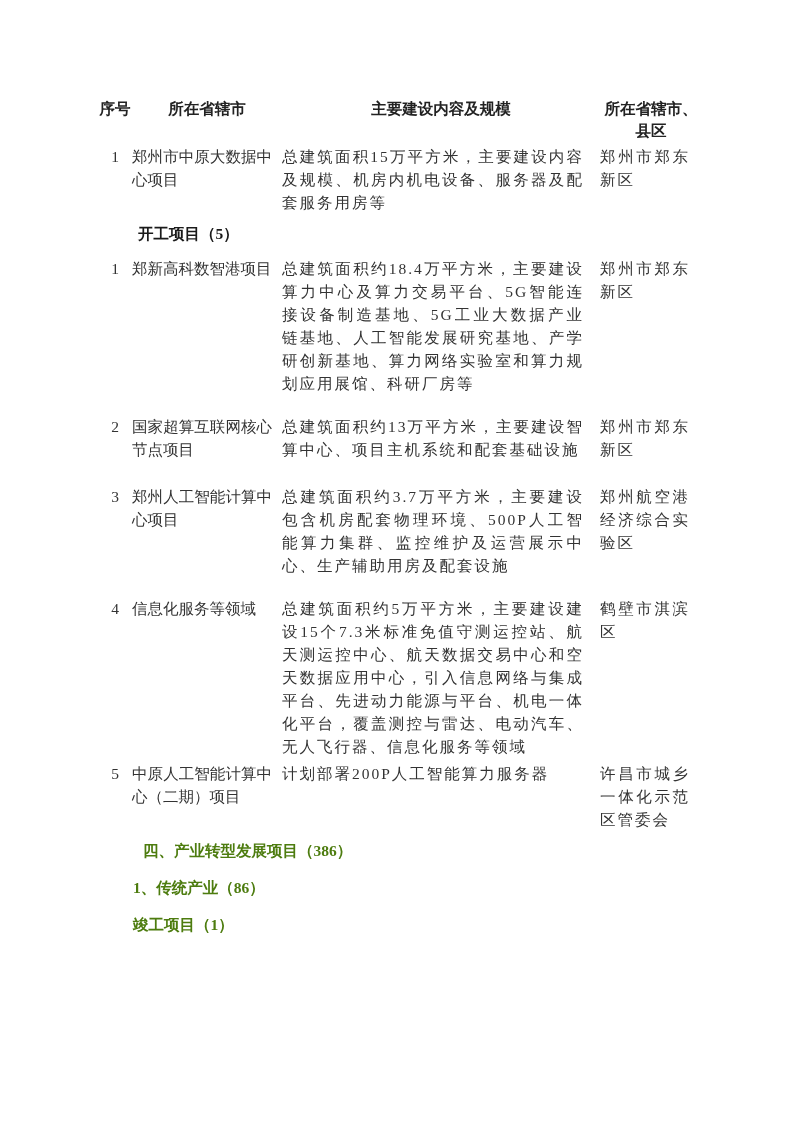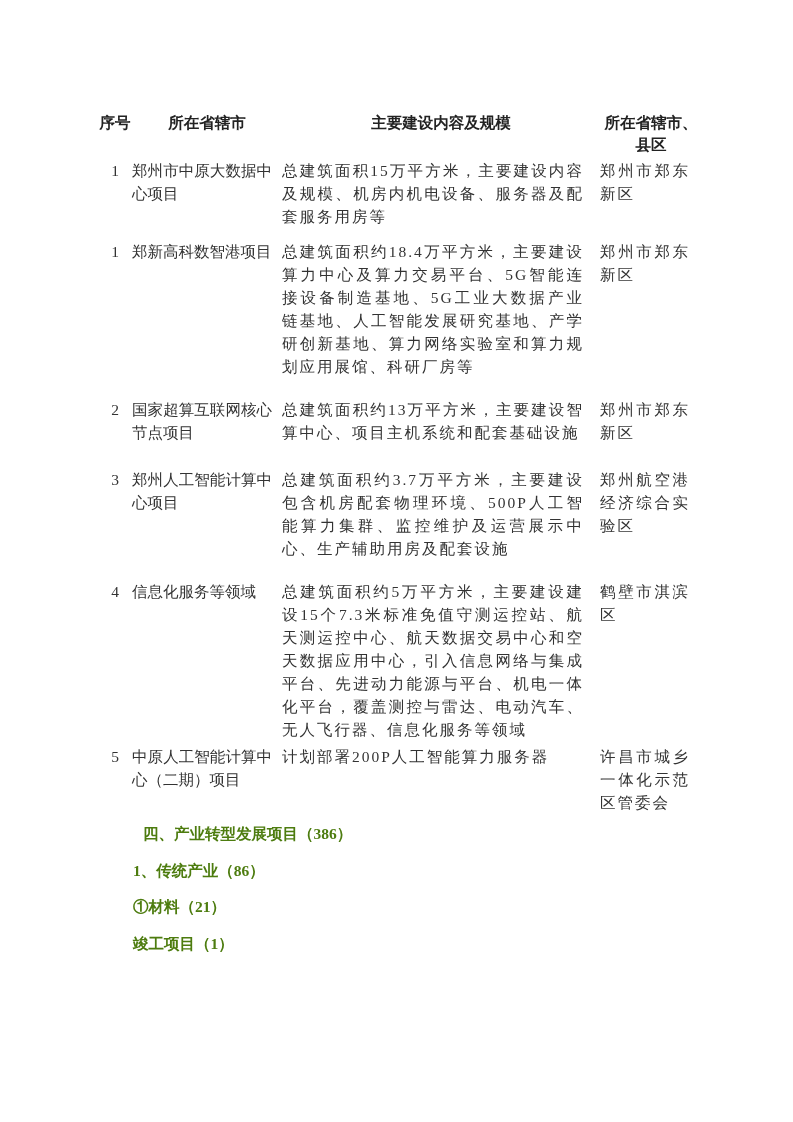--- a/index.html
+++ b/index.html
@@ -8,21 +8,21 @@
     height: 1122px;
     background: #ffffff;
     position: relative;
     overflow: hidden;
     font-family: "Liberation Serif", "DejaVu Serif", serif;
     color: #333333;
   }
   .content {
     position: absolute;
     left: 98px;
-    top: 112px;
+    top: 98px;
     width: 604px;
   }
   table.projects {
     border-collapse: collapse;
     table-layout: fixed;
     width: 604px;
   }
   col.c-num { width: 34px; }
   col.c-name { width: 150px; }
   col.c-content { width: 318px; }
@@ -107,20 +107,24 @@
         <th>所在省辖市、县区</th>
       </tr>
 
       <tr class="row-a">
         <td class="num">1</td>
         <td class="name">郑州市中原大数据中心项目</td>
         <td class="cont">总建筑面积15万平方米，主要建设内容及规模、机房内机电设备、服务器及配套服务用房等</td>
         <td class="loc">郑州市郑东新区</td>
       </tr>
 
+      <tr class="sec-row">
+        <td></td>
+        <td class="section" colspan="3">开工项目（5）</td>
+      </tr>
 
       <tr class="r1">
         <td class="num">1</td>
         <td class="name">郑新高科数智港项目</td>
         <td class="cont">总建筑面积约18.4万平方米，主要建设算力中心及算力交易平台、5G智能连接设备制造基地、5G工业大数据产业链基地、人工智能发展研究基地、产学研创新基地、算力网络实验室和算力规划应用展馆、科研厂房等</td>
         <td class="loc">郑州市郑东新区</td>
       </tr>
 
       <tr class="r2">
         <td class="num">2</td>
@@ -147,17 +151,16 @@
         <td class="num">5</td>
         <td class="name">中原人工智能计算中心（二期）项目</td>
         <td class="cont">计划部署200P人工智能算力服务器</td>
         <td class="loc">许昌市城乡一体化示范区管委会</td>
       </tr>
     </tbody>
       </table>
 
     <div class="h h-bold h1">四、产业转型发展项目（386）</div>
     <div class="h h-bold h3">1、传统产业（86）</div>
-    <div class="h h-bold h4">①材料（21）</div>
     <div class="h h-bold h5">竣工项目（1）</div>
 
   </div>
 </div>
 
 </body></html>

